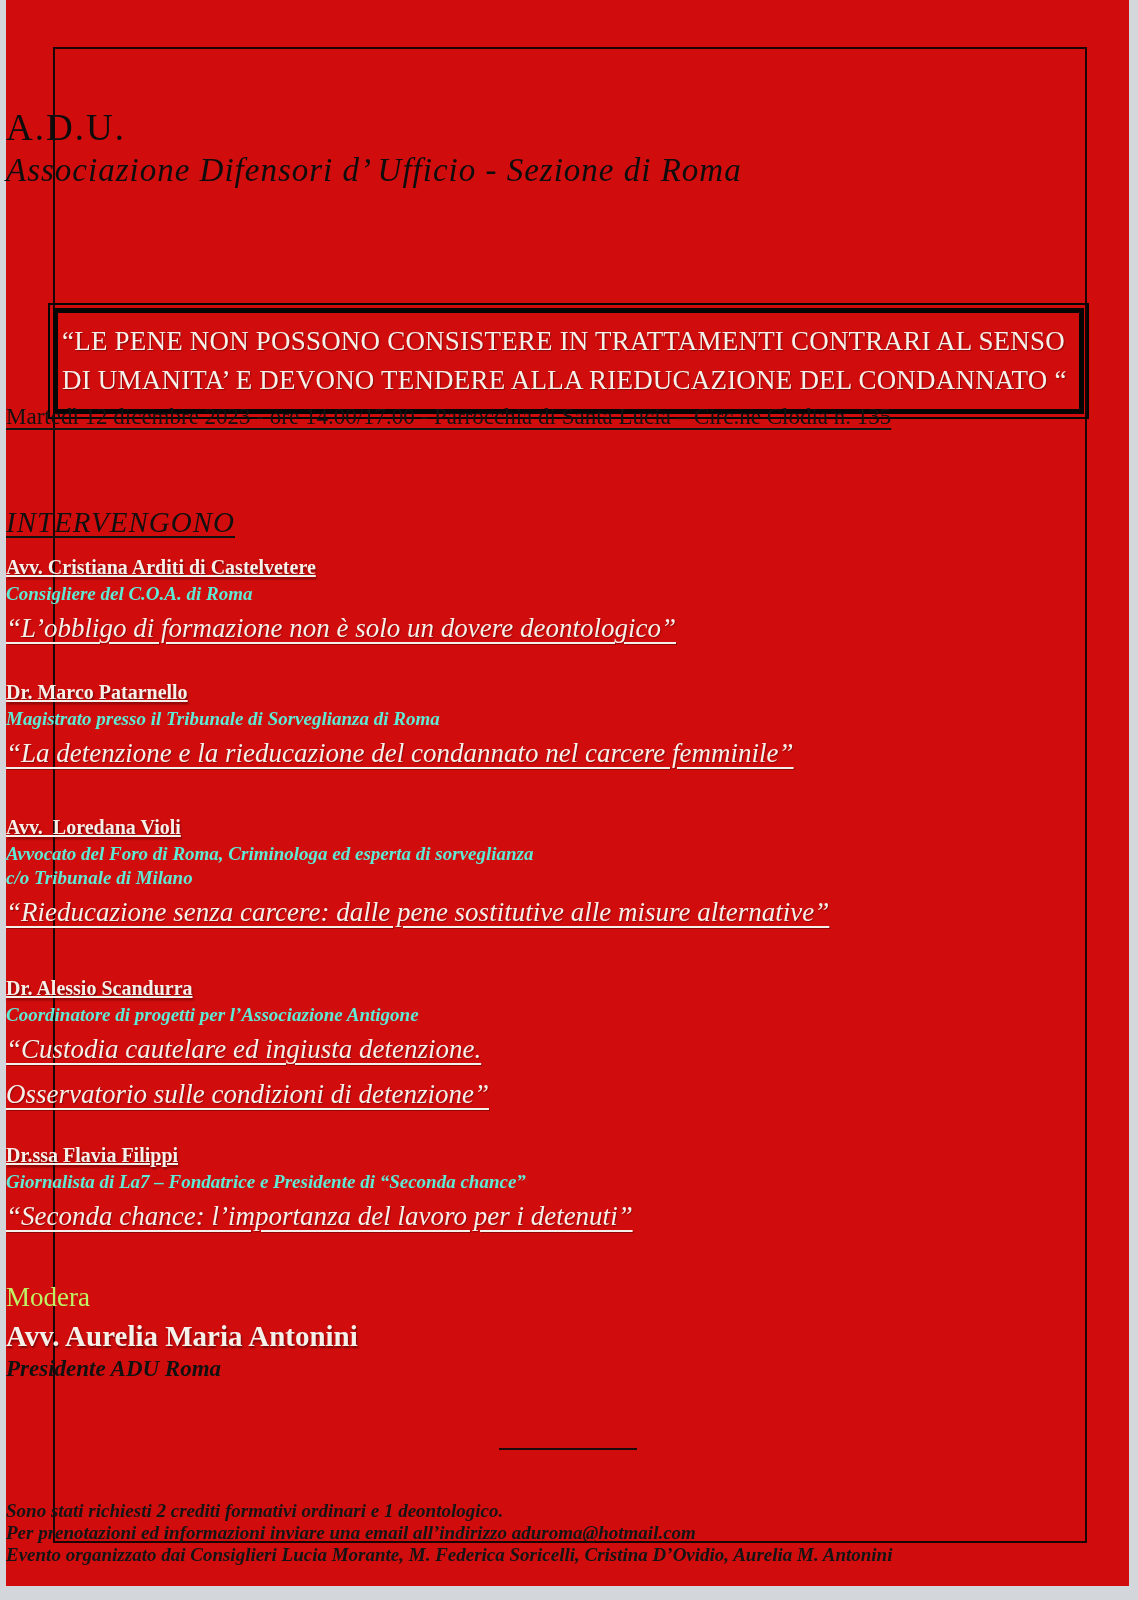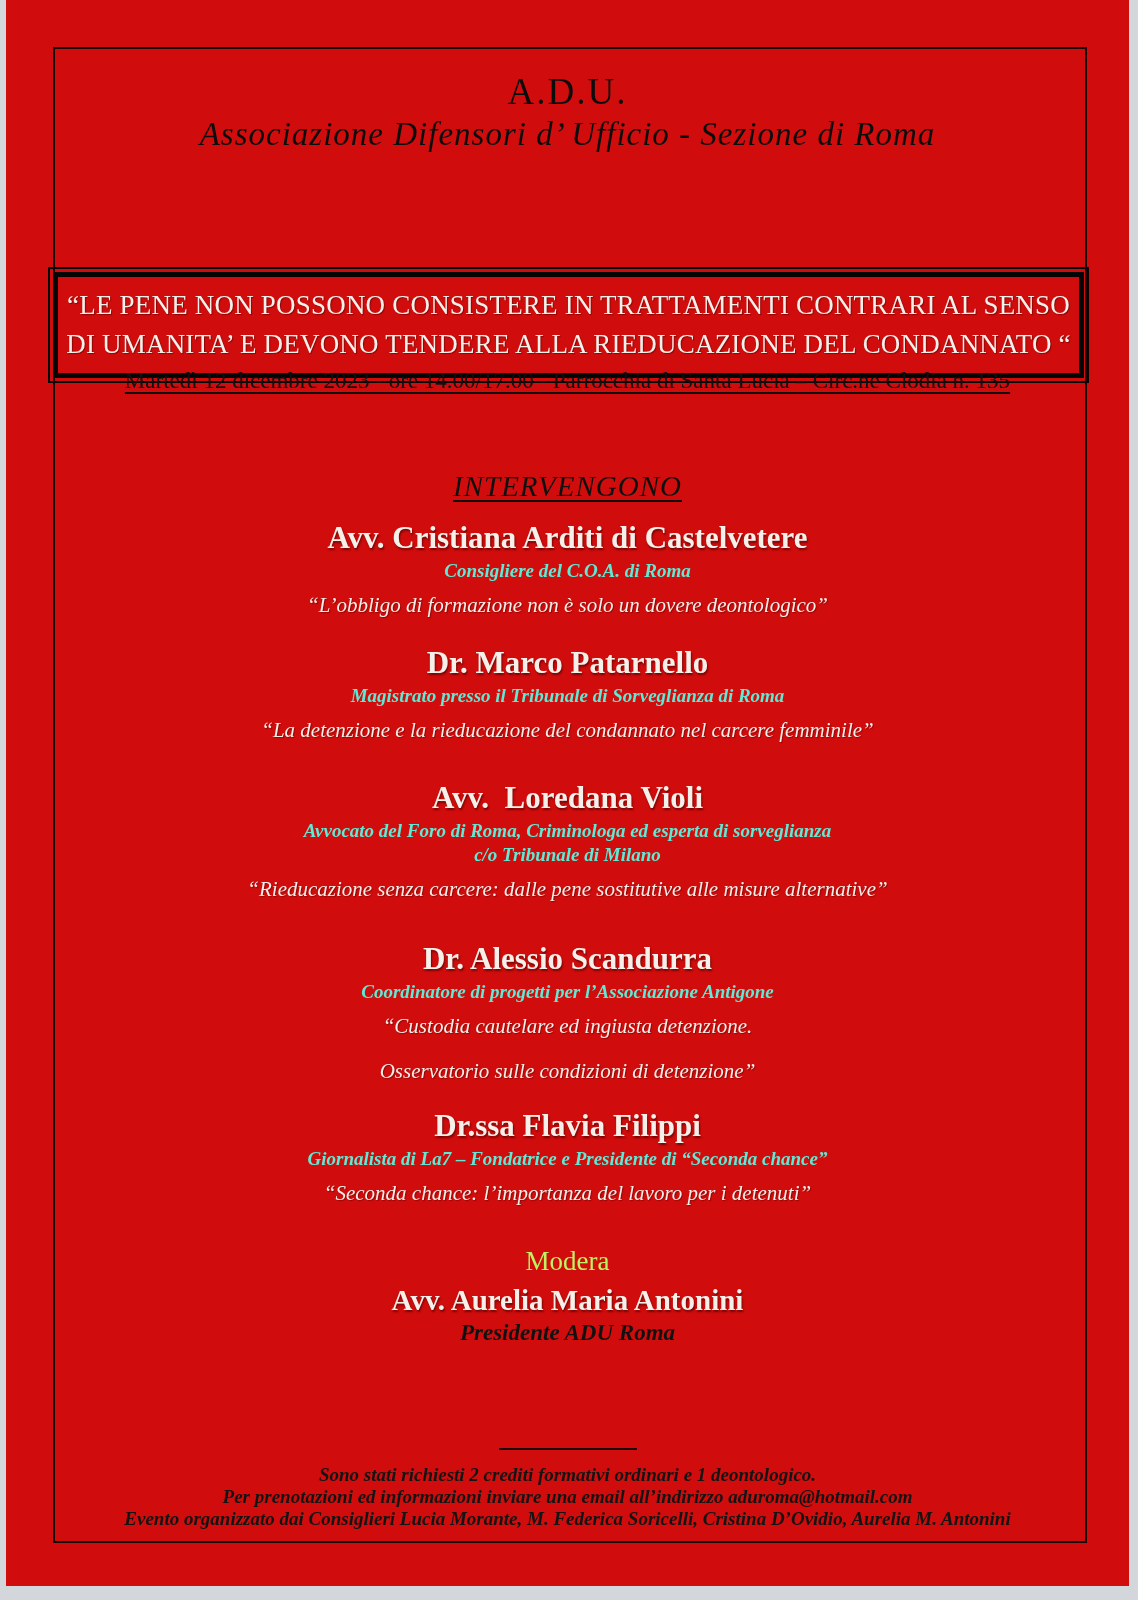--- a/index.html
+++ b/index.html
@@ -19,21 +19,21 @@
   }
   .poster{
     position:absolute;left:6px;top:0;width:1123px;height:1586px;
     background:var(--poster-red);
   }
   .inner-frame{
     position:absolute;left:47px;top:47px;right:42px;bottom:43px;
     border:2px solid #1b0404;
     pointer-events:none;
   }
-  .sec{position:absolute;left:0;right:0;text-align:center;color:var(--text-black);}
+  .sec{position:absolute;left:0;right:0;text-align:left;color:var(--text-black);margin-top:36px;}
   .adu{top:70px;font-size:37px;letter-spacing:2px;color:#0c0c0c;}
   .assoc{top:116px;font-size:33px;font-style:italic;color:#0d0d0d;letter-spacing:1px;}
   .banner{
     left:47px;right:45px;top:272px;
     border:5px solid #050505;
     outline:2px solid #050505;outline-offset:3px;
     padding:9px 4px;
     color:var(--text-white);
     font-size:27px;line-height:39px;letter-spacing:.2px;
     text-shadow:1px 1px 1px rgba(50,0,0,.45);
@@ -41,28 +41,28 @@
   .date-line{
     top:368px;font-size:23px;color:#111;
     text-decoration:underline;text-decoration-thickness:2px;text-underline-offset:4px;
   }
   .heading{
     top:470px;font-size:29px;font-style:italic;letter-spacing:1px;color:#101010;
     text-decoration:underline;text-decoration-thickness:2px;text-underline-offset:4px;
   }
   .speaker{color:var(--text-black);}
   .sp-name{
-    font-size:31px;font-weight:bold;color:var(--text-white);
+    font-size:20px;font-weight:bold;color:var(--text-white);
     text-shadow:1px 2px 2px rgba(40,0,0,.55);
-    white-space:pre-wrap;margin-bottom:3px;
+    white-space:pre-wrap;margin-bottom:3px;text-decoration:underline;
   }
   .sp-role{font-size:19px;font-weight:bold;font-style:italic;color:#5eead4;line-height:24px;}
   .sp-talk{
-    font-size:21px;font-style:italic;color:var(--text-white);
-    text-decoration-thickness:2px;text-underline-offset:5px;
+    font-size:27px;font-style:italic;color:var(--text-white);
+    text-decoration:underline;text-decoration-thickness:2px;text-underline-offset:5px;
     line-height:33px;margin-top:6px;
     text-shadow:1px 1px 1px rgba(50,0,0,.4);
   }
   .sp-talk + .sp-talk{margin-top:12px;}
   .s1{top:520px}.s2{top:645px}.s3{top:780px}.s4{top:941px}.s5{top:1108px}
   .moderation{top:1246px;}
   .mod-label{font-size:27px;color:#bef264;margin-bottom:7px;}
   .mod-name{
     font-size:29px;font-weight:bold;color:var(--text-white);
     text-shadow:1px 2px 2px rgba(40,0,0,.55);margin-bottom:3px;

